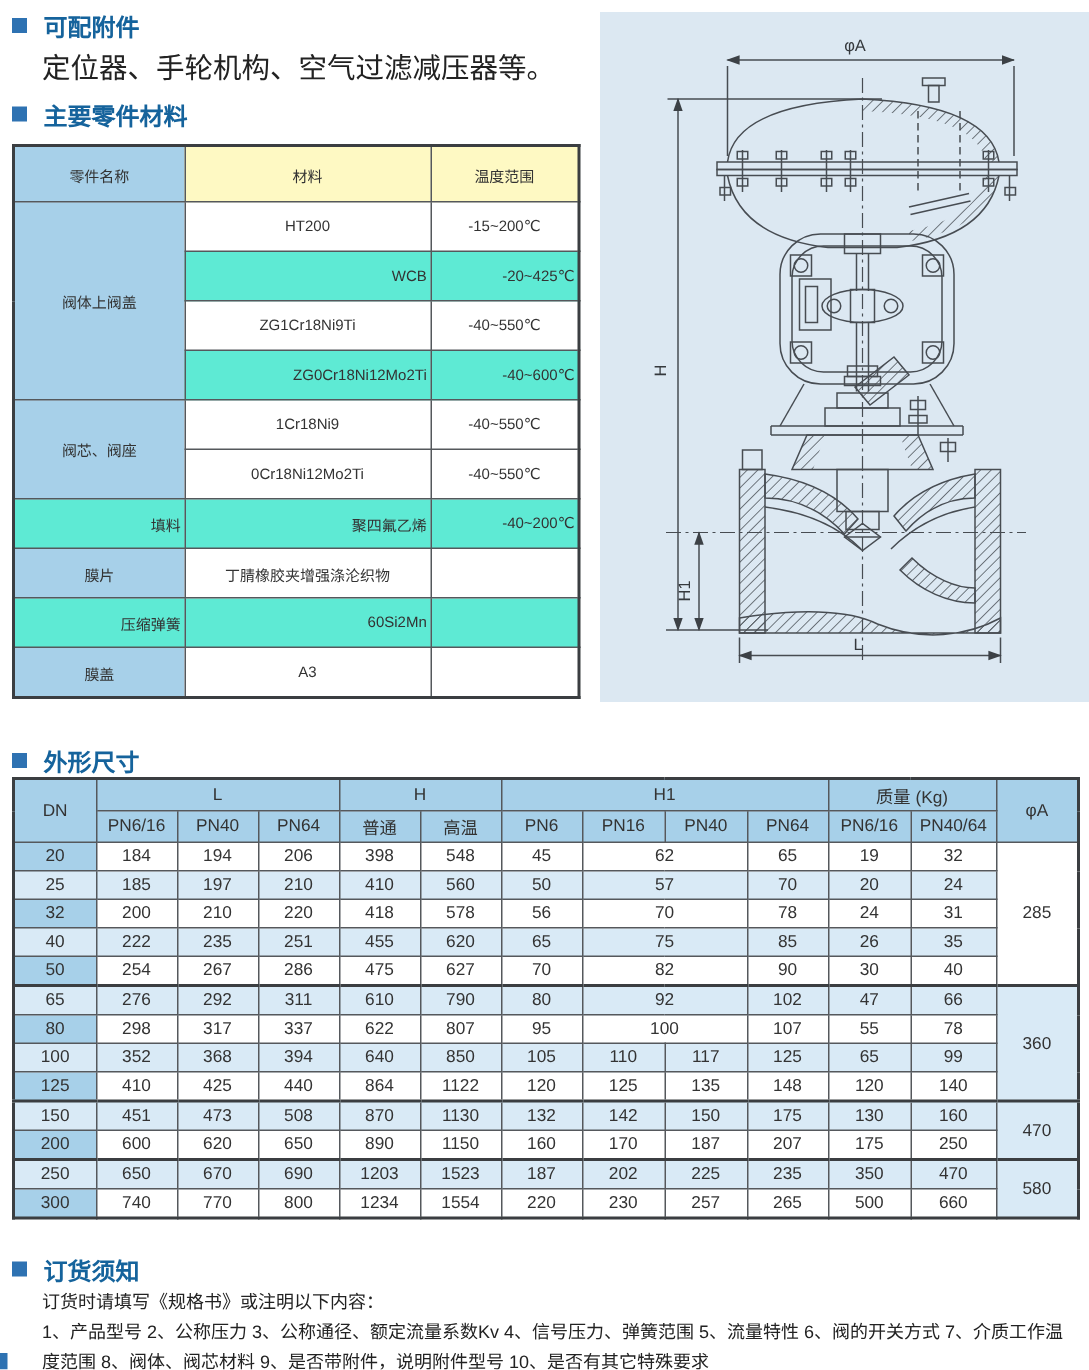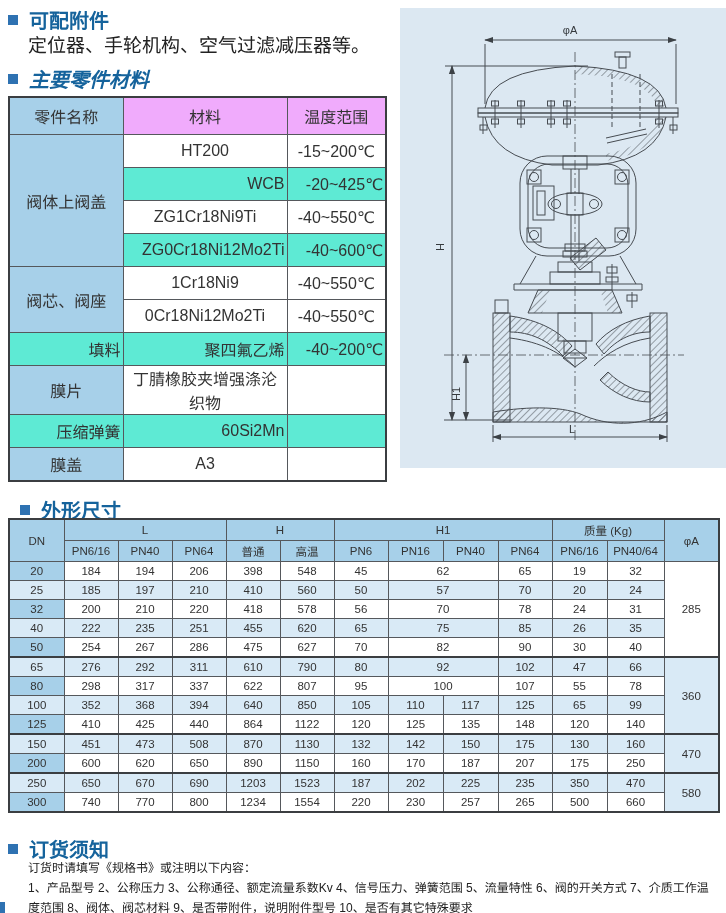--- a/index.html
+++ b/index.html
@@ -3,33 +3,33 @@
 <meta charset="utf-8">
 <style>
   html,body{margin:0;padding:0;}
   body{
     width:726px;height:913px;position:relative;background:#fff;
     font-family:"Liberation Sans","DejaVu Sans",sans-serif;color:#333;
     overflow:hidden;
   }
   .heading{
     position:absolute;display:flex;align-items:center;gap:11px;
-    font-size:20px;font-weight:bold;color:#15639c;
+    font-size:16px;font-weight:bold;color:#15639c;
   }
   .heading .sq{width:10px;height:10px;background:#2e72b2;flex:0 0 auto;}
   .acc-text{position:absolute;left:28px;top:30px;font-size:19px;color:#222;}
 
   
   .mat-table{
     position:absolute;left:8px;top:96px;width:377px;
     border-collapse:collapse;table-layout:fixed;
     border:2px solid #3b3e41;
   }
-  .mat-table td{border:1px solid #55585c;text-align:center;font-size:16px;color:#333;height:32px;background:#fff;padding:0 2px;}
-  .mat-table thead td{height:36px;background:#f0abfc;}
+  .mat-table td{border:1px solid #55585c;text-align:center;font-size:10px;color:#333;height:32px;background:#fff;padding:0 2px;}
+  .mat-table thead td{height:36px;background:#fef9c3;}
   .mat-table tr.shade td{background:#5eead4;text-align:right;}
   .mat-table td.name,.mat-table td.hname{background:#a7d0e9;}
 
   
   .dims-table{
     position:absolute;left:8px;top:518px;width:710px;
     border-collapse:collapse;table-layout:fixed;
     border:2px solid #3b3e41;
   }
   .dims-table td{border:1px solid #55585c;text-align:center;font-size:11.5px;color:#333;height:18px;background:#fff;padding:0;}
@@ -54,21 +54,21 @@
 </style>
 </head>
 <body>
 
 <div class="heading" style="left:8px;top:5px;">
   <span class="sq"></span>
   <span>可配附件</span>
 </div>
 <div class="acc-text">定位器、手轮机构、空气过滤减压器等。</div>
 
-<div class="heading" style="left:8px;top:64px;font-style:italic;">
+<div class="heading" style="left:8px;top:64px;">
   <span class="sq"></span>
   <span>主要零件材料</span>
 </div>
 
 <table class="mat-table">
   <colgroup>
       <col style="width:114px">
       <col style="width:164px">
       <col style="width:99px">
     </colgroup>
@@ -258,21 +258,21 @@
       <rect class="ln" x="158" y="305" width="34" height="28"></rect>
       <rect class="ln" x="164" y="333" width="22" height="12"></rect>
       <path class="ln" d="M163,350 l12,-9 l12,9 l-12,9 Z"></path>
       <line class="ln" x1="163" y1="350" x2="187" y2="350"></line>
       <path class="lnf" d="M93,404 C130,398 165,398 185,408 C215,420 245,416 267,404 L267,414 L93,414 Z" fill="url(#h45)"></path>
       <path class="lnf" d="M250,394 C232,394 214,386 200,372 L208,364 C222,378 238,384 250,384 Z" fill="url(#h45)"></path>
     </g>
   </svg>
 </div>
 
-<div class="heading" style="left:20px;top:495px;justify-content:space-between;">
+<div class="heading" style="left:8px;top:495px;justify-content:space-between;">
   <span class="sq"></span>
   <span>外形尺寸</span>
 </div>
 
 <table class="dims-table">
   <colgroup>
     <col style="width:55px">
       <col style="width:54px">
       <col style="width:54px">
       <col style="width:54px">

